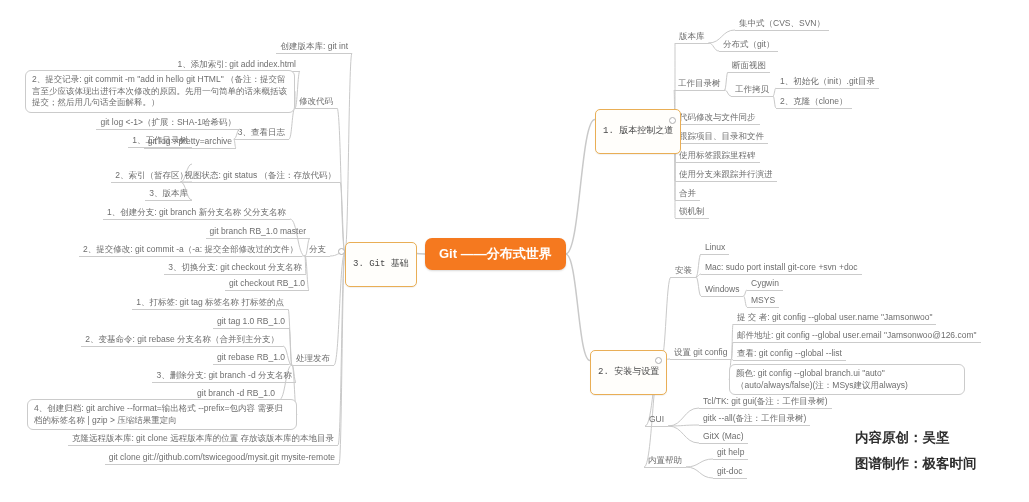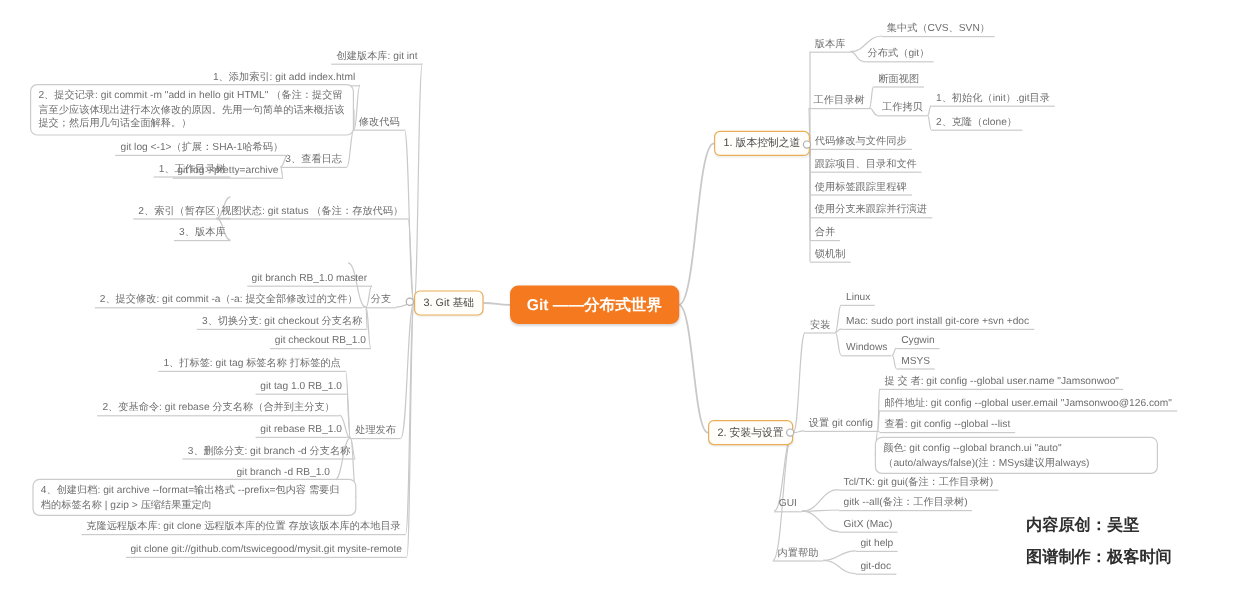--- a/index.html
+++ b/index.html
@@ -15,22 +15,22 @@
     padding:1px 4px 2px; border-bottom:1px solid #cbcbcb;
   }
   .box{
     position:absolute; z-index:2;
     font-size:8.5px; line-height:11.5px; color:#6e6e6e;
     padding:3px 6px; border:1px solid #cbcbcb; border-radius:6px; background:#fff;
   }
   .node{
     position:absolute; z-index:3; white-space:nowrap;
     font-size:9px; line-height:11px; color:#4a4a4a;
-    padding:4px 7px; border:1px solid var(--node-border); border-radius:5px;
-    background:#fffefb; box-shadow:0 1px 1px rgba(0,0,0,0.06);
+    padding:16px 7px; border:1px solid var(--node-border); border-radius:5px;
+    background:#fffefb; box-shadow:0 1px 1px rgba(0,0,0,0.06);font-family:Liberation Mono, monospace;
   }
   .central{
     position:absolute; z-index:3; white-space:nowrap;
     font-size:13px; font-weight:bold; color:#fff;
     padding:7px 14px; border-radius:7px; background:var(--accent);
     box-shadow:0 1px 2px rgba(0,0,0,0.15);
   }
   .dot{
     position:absolute; z-index:4; width:5px; height:5px; border-radius:50%;
     background:#fff; border:1px solid #b0b0b0;
@@ -121,20 +121,21 @@
   <div class="topic" id="n-view-log" style="right:740px;top:126px">3、查看日志</div>
   <div class="topic" id="n-log-ext" style="right:789px;top:116px">git log &lt;-1&gt;（扩展：SHA-1哈希码）</div>
   <div class="topic" id="n-log-pretty" style="right:793px;top:135px">git log --pretty=archive</div>
 
   <div class="topic" id="n-view-status" style="right:689px;top:169px">视图状态: git status （备注：存放代码）</div>
   <div class="topic" id="n-worktree" style="right:837px;top:134px">1、工作目录树</div>
   <div class="topic" id="n-index" style="right:837px;top:169px">2、索引（暂存区）</div>
   <div class="topic" id="n-repo" style="right:837px;top:187px">3、版本库</div>
 
   <div class="topic" id="n-branch" style="right:699px;top:243px">分支</div>
+  <div class="topic" id="n-branch-create" style="right:739px;top:206px">1、创建分支: git branch 新分支名称 父分支名称</div>
   <div class="topic" id="n-branch-create-cmd" style="right:719px;top:225px">git branch RB_1.0 master</div>
   <div class="topic" id="n-branch-commit" style="right:727px;top:243px">2、提交修改: git commit -a（-a: 提交全部修改过的文件）</div>
   <div class="topic" id="n-branch-checkout" style="right:723px;top:261px">3、切换分支: git checkout 分支名称</div>
   <div class="topic" id="n-branch-checkout-cmd" style="right:720px;top:277px">git checkout RB_1.0</div>
 
   <div class="topic" id="n-release" style="right:695px;top:352px">处理发布</div>
   <div class="topic" id="n-tag" style="right:741px;top:296px">1、打标签: git tag 标签名称 打标签的点</div>
   <div class="topic" id="n-tag-cmd" style="right:740px;top:315px">git tag 1.0 RB_1.0</div>
   <div class="topic" id="n-rebase" style="right:746px;top:333px">2、变基命令: git rebase 分支名称（合并到主分支）</div>
   <div class="topic" id="n-rebase-cmd" style="right:740px;top:351px">git rebase RB_1.0</div>

